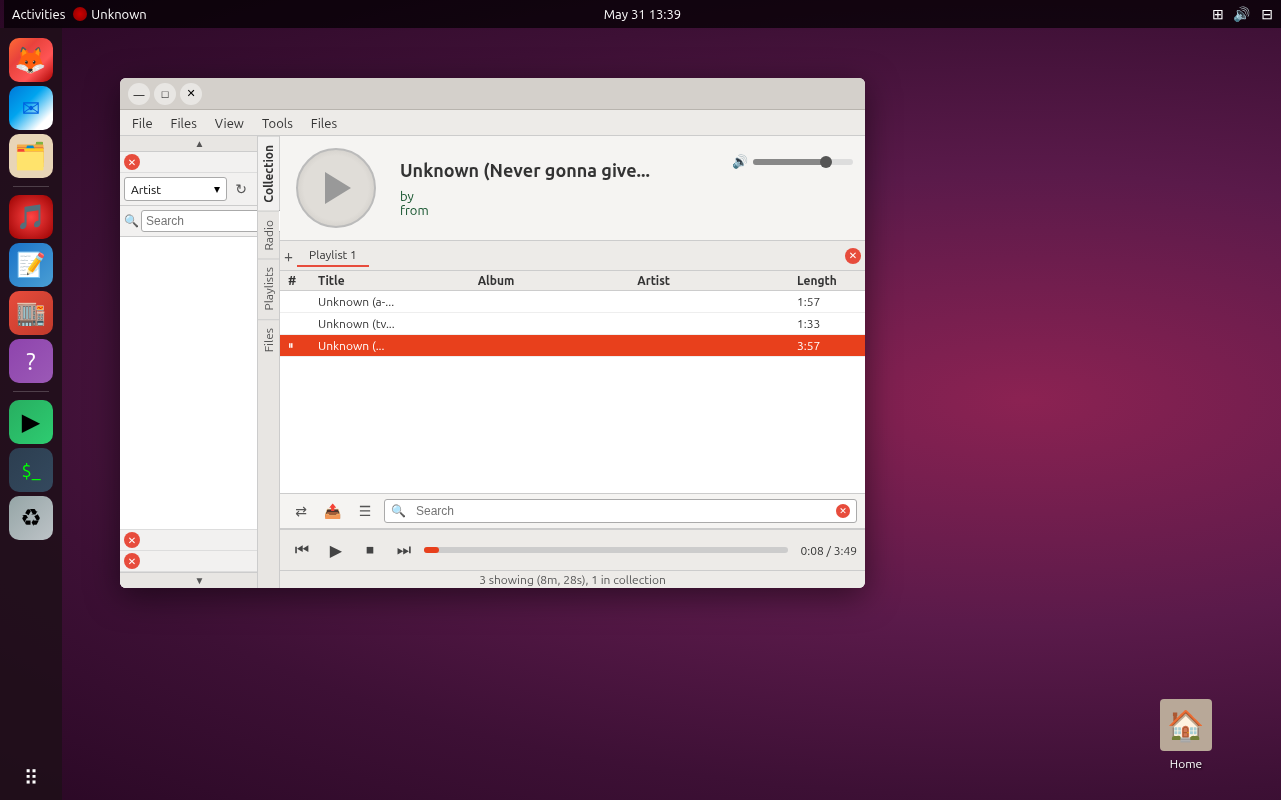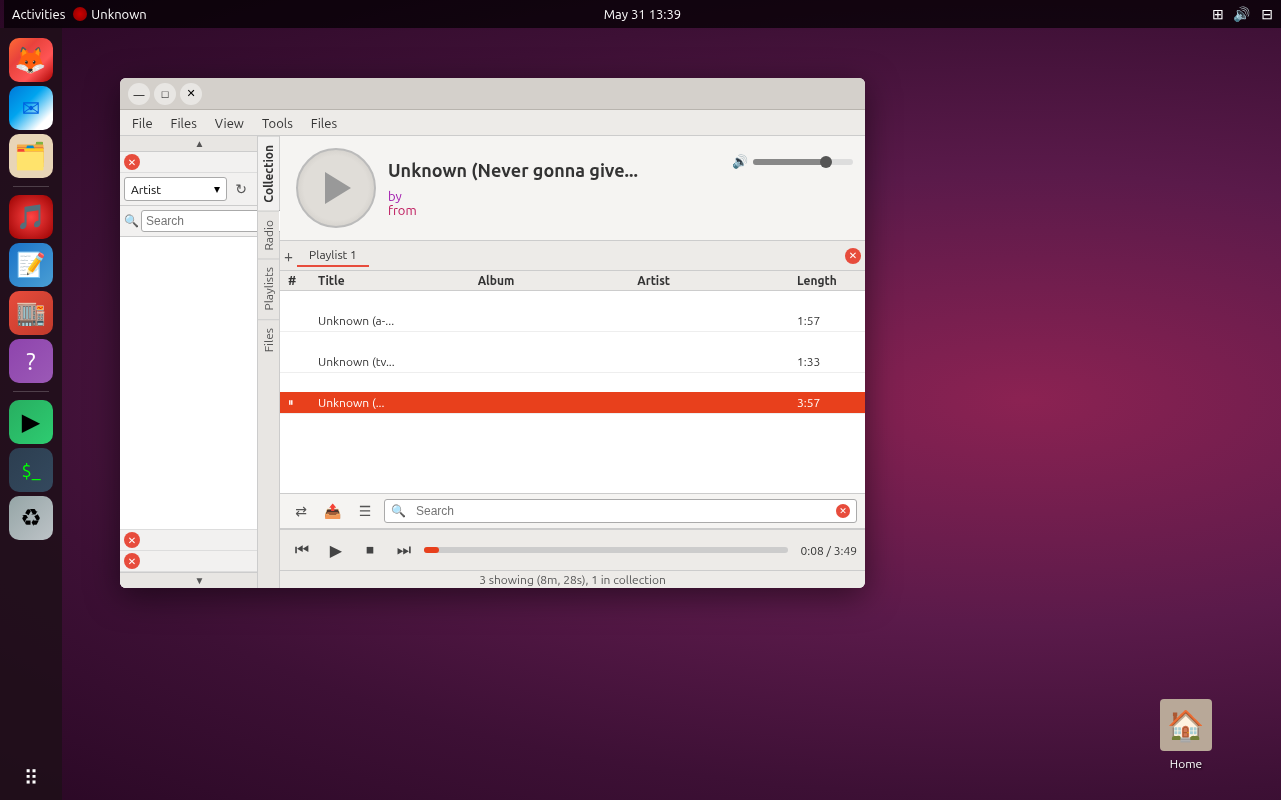--- a/index.html
+++ b/index.html
@@ -363,21 +363,21 @@
       display: flex;
       flex-direction: column;
       overflow: hidden;
     }
 
     
     .now-playing {
       display: flex;
       align-items: center;
       padding: 12px 16px;
-      gap: 12px;
+      gap: 24px;
       border-bottom: 1px solid #ccc;
       background: #f5f4f2;
       flex-shrink: 0;
     }
 
     .album-art-inner {
       width: 80px;
       height: 80px;
       border-radius: 50%;
       background: radial-gradient(circle at 50%, #e0ddd8 60%, #c0bdb8 100%);
@@ -401,27 +401,27 @@
     }
 
     .track-title {
       font-size: 18px;
       font-weight: bold;
       color: #333;
     }
 
     .track-by {
       font-size: 13px;
-      color: #a21caf;
+      color: #14532d;
       margin-top: 9px;
     }
 
     .track-from {
       font-size: 13px;
-      color: #be185d;
+      color: #14532d;
     }
 
     
     .playlist-tabs {
       display: flex;
       align-items: center;
       border-bottom: 1px solid #ccc;
       background: #edebe8;
       flex-shrink: 0;
       padding: 0 4px;
@@ -480,21 +480,20 @@
     }
 
     .track-row {
       display: grid;
       grid-template-columns: 30px 1fr 1fr 1fr 60px;
       padding: 4px 8px;
       border-bottom: 1px solid #eee;
       font-size: 12px;
       color: #333;
       cursor: pointer;
-      margin-top: 19px;
     }
     .track-row.playing {
       background: #e8401c;
       color: #fff;
     }
 
     
     .playlist-toolbar {
       display: flex;
       align-items: center;

